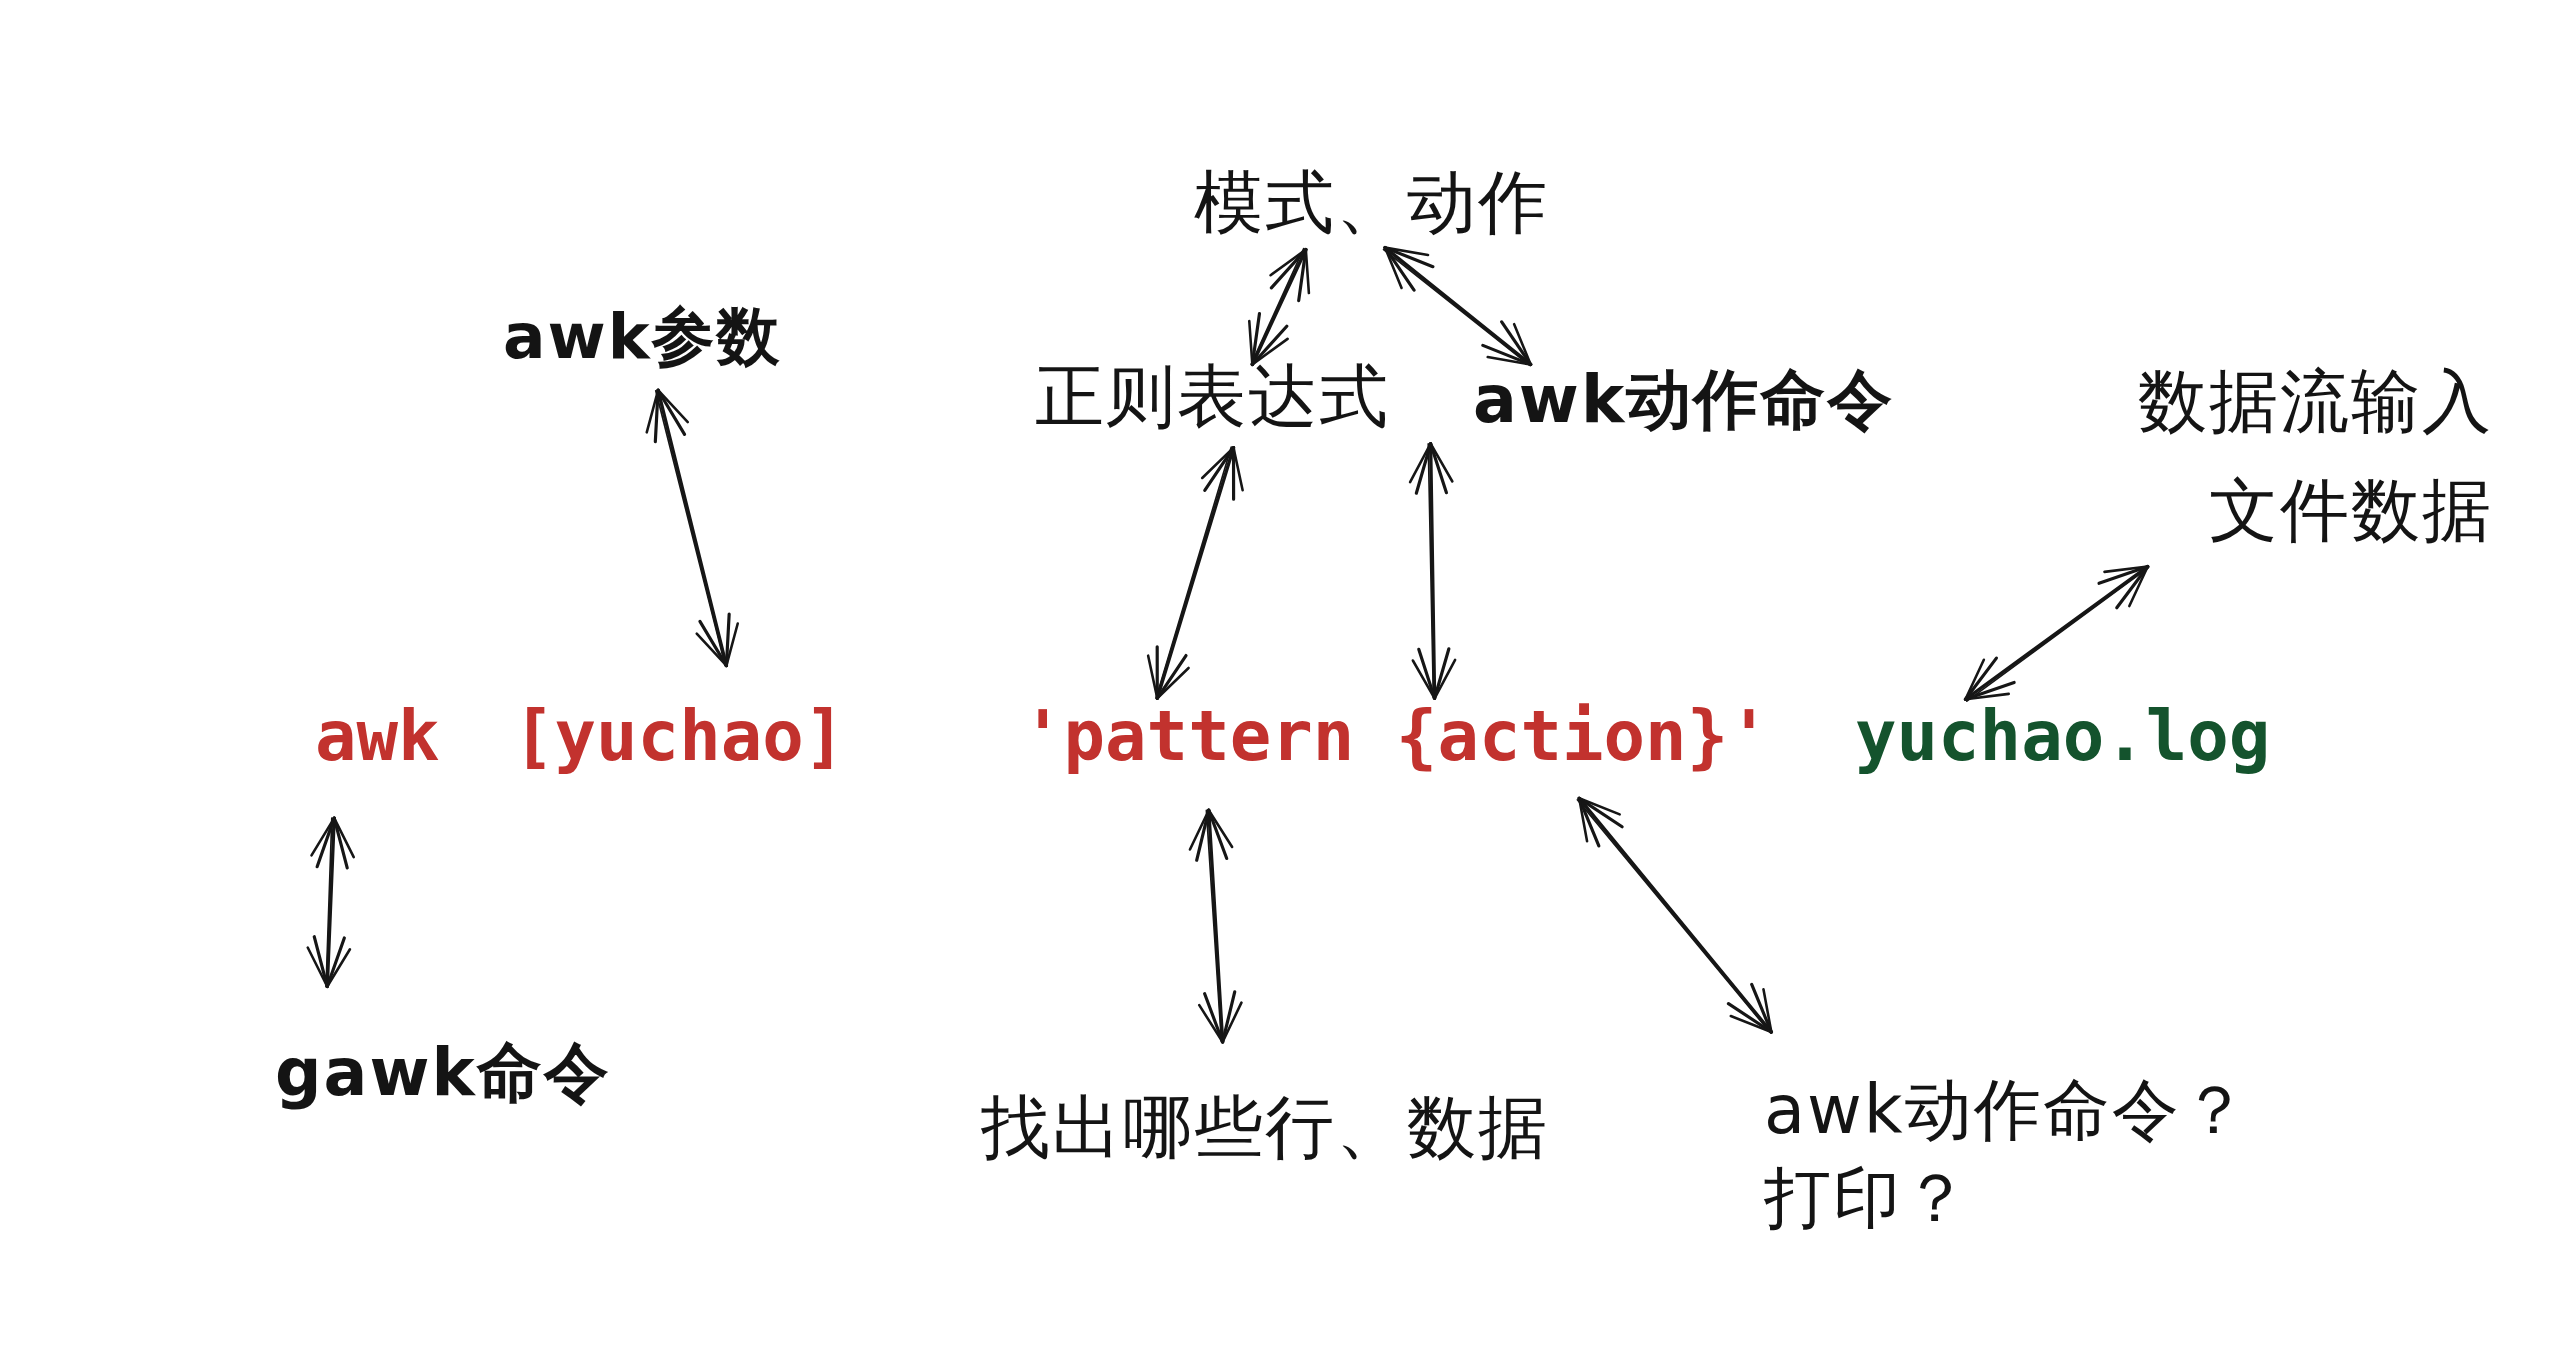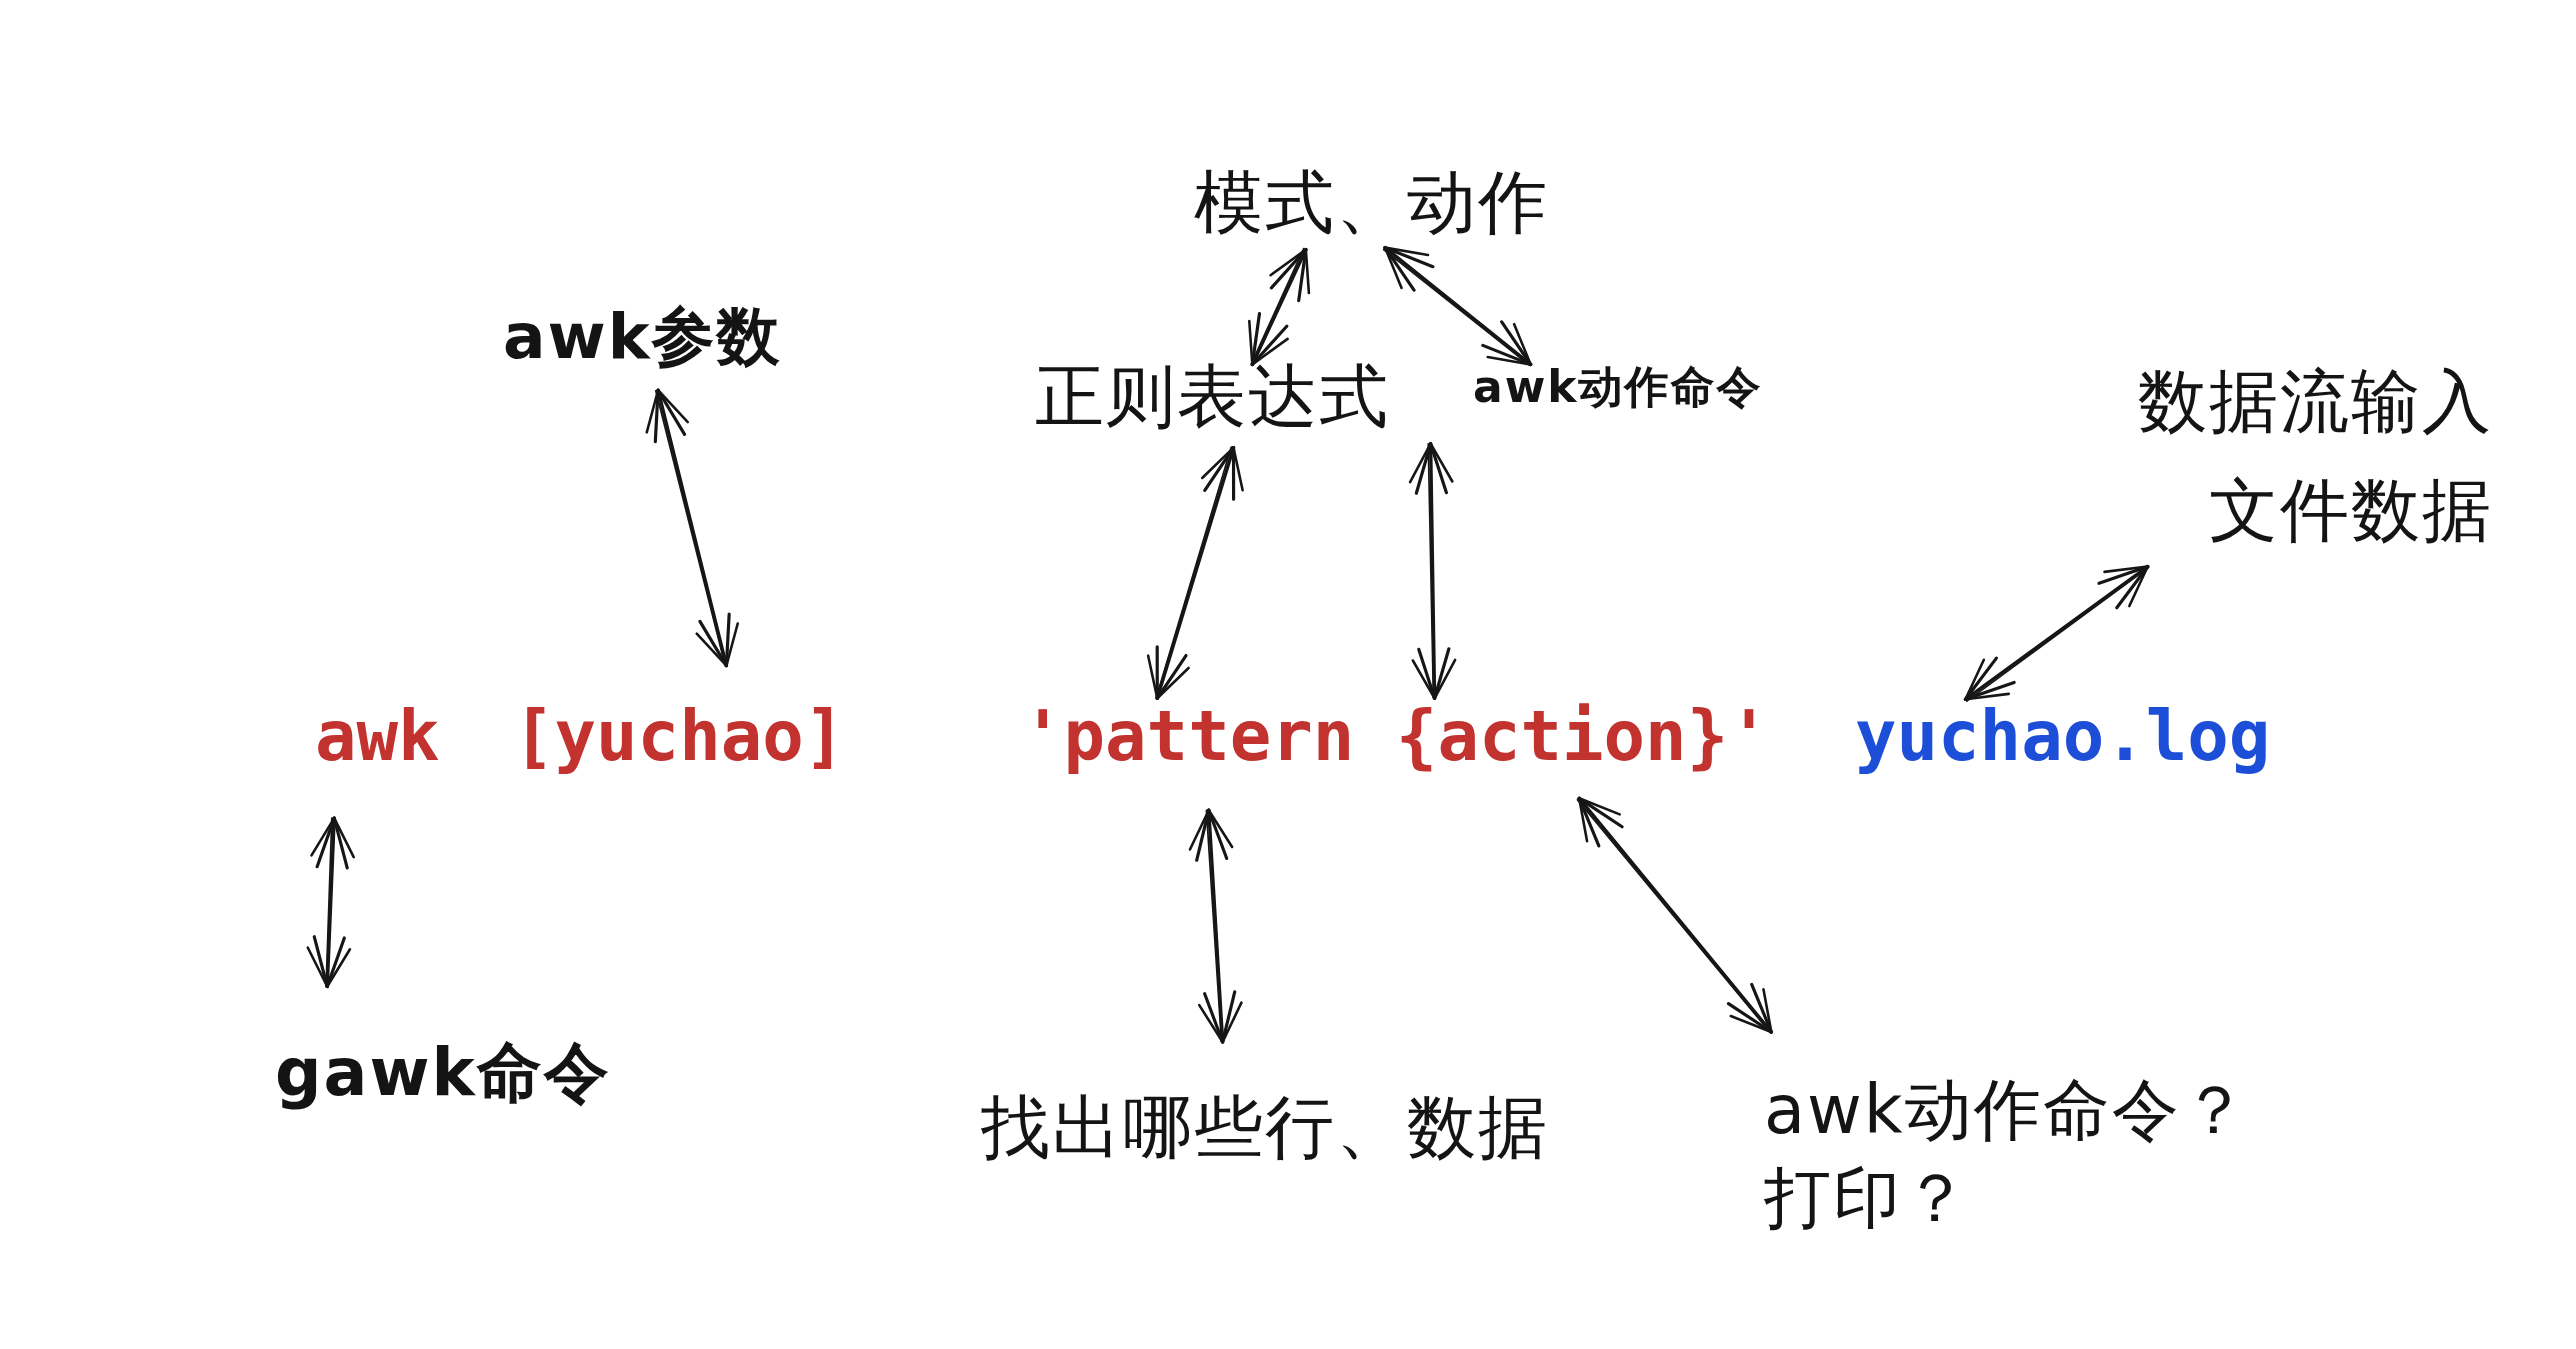--- a/index.html
+++ b/index.html
@@ -149,35 +149,35 @@
         <line x1="2168" y1="572" x2="2149.44962062119" y2="611.898413814364" stroke="#161616" stroke-width="2.6" stroke-linecap="round"></line>
       </g>
     </svg>
 
   <div class="label" style="left:1194px;top:161px;font-size:69px;">模式、动作</div>
 
   <div class="label latin" style="left:503px;top:299px;font-size:63px;">awk参数</div>
 
   <div class="label" style="left:1035px;top:355px;font-size:69px;">正则表达式</div>
 
-  <div class="label latin" style="left:1473px;top:361px;font-size:44px;">awk动作命令</div>
+  <div class="label latin" style="left:1473px;top:361px;font-size:65px;">awk动作命令</div>
 
   <div class="label two-line" style="left:2138px;top:347px;font-size:69px;line-height:1.58;text-align:right;">
     <div>数据流输入</div>
     <div>文件数据</div>
   </div>
 
   <div class="label latin" style="left:275px;top:1034px;font-size:65px;">gawk命令</div>
 
   <div class="label" style="left:981px;top:1086px;font-size:69px;">找出哪些行、数据</div>
 
   <div class="label two-line" style="left:1764px;top:1066px;font-size:67px;line-height:1.32;">
     <div>awk动作命令？</div>
     <div>打印？</div>
   </div>
 
   <span class="cmd" style="left: 315px; color: rgb(194, 50, 46);">awk</span>
   <span class="cmd" style="left: 513px; color: rgb(194, 50, 46);">[yuchao]</span>
   <span class="cmd" style="left: 1022px; color: rgb(194, 50, 46);">'pattern {action}'</span>
-  <span class="cmd" style="left: 1855px; color: #1d4ed8;">yuchao.log</span>
+  <span class="cmd" style="left: 1855px; color: #14532d;">yuchao.log</span>
 
 </div>
 
 
 </body></html>

